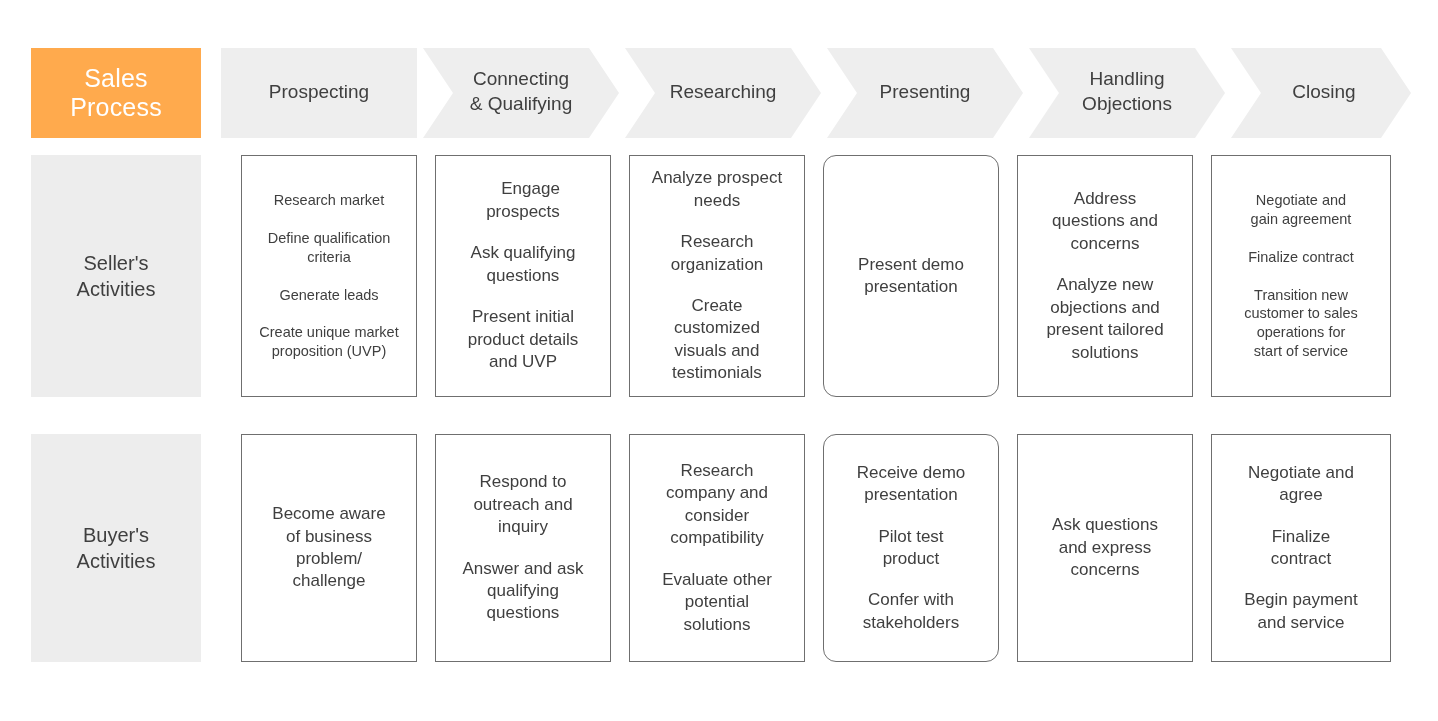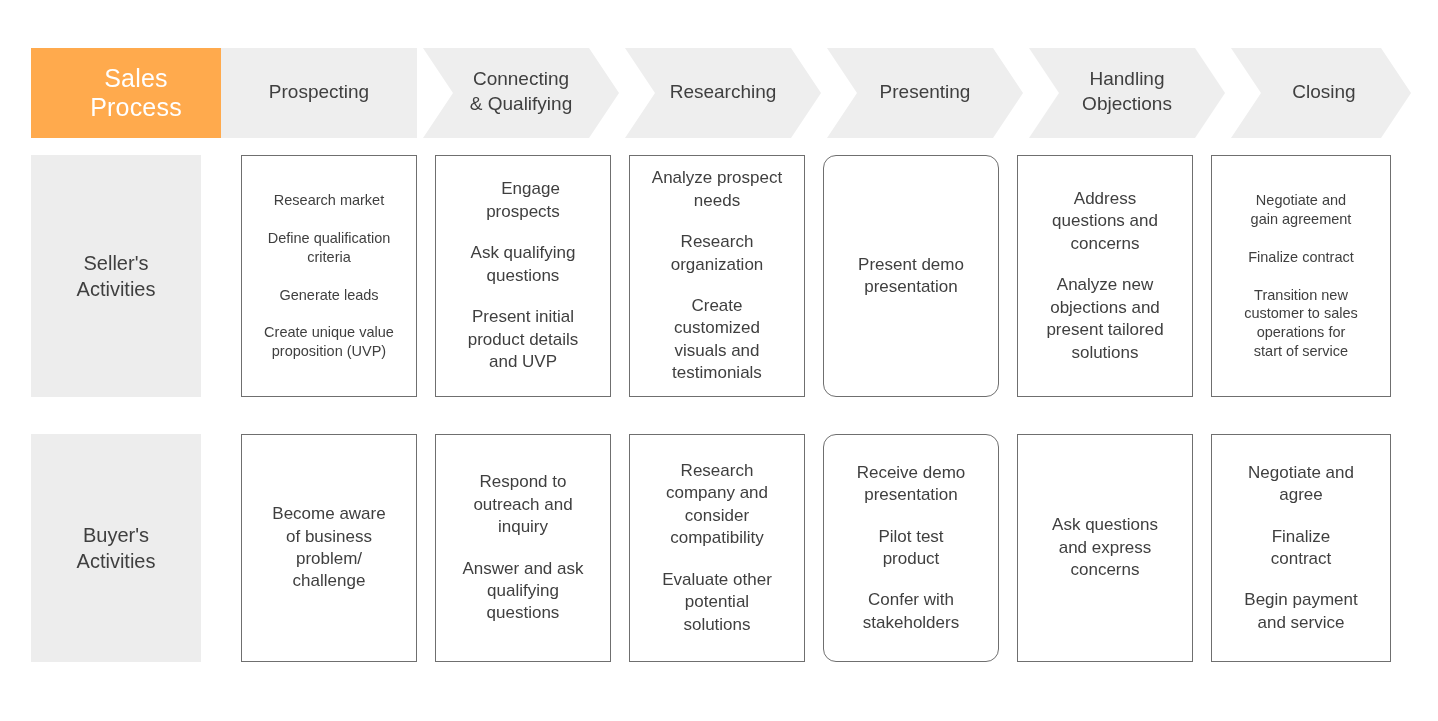--- a/index.html
+++ b/index.html
@@ -37,21 +37,20 @@
     position: absolute;
     left: 31px;
     top: 0;
     width: 170px;
     height: 90px;
     background: #FFAA4D;
     display: flex;
     align-items: center;
     justify-content: center;
     text-align: center;
-    padding-left: 20px;
   }
   #process-label .ptxt {
     color: #ffffff;
     font-size: 25px;
     line-height: 1.18;
     font-weight: 400;
     letter-spacing: .2px;
   }
 
   #chevrons {
@@ -190,21 +189,21 @@
     <div class="rowlabel">
       <span class="rtxt" style="white-space: pre-line;">Seller's
 Activities</span>
     </div>
 
     <div class="cell tight c0">
       <span class="item" style="white-space: pre-line;">Research market</span>
       <span class="item" style="white-space: pre-line;">Define qualification
 criteria</span>
       <span class="item" style="white-space: pre-line;">Generate leads</span>
-      <span class="item" style="white-space: pre-line;">Create unique value
+      <span class="item" style="white-space: pre-line;">Create unique market
 proposition (UVP)</span>
     </div>
 
     <div class="cell c1">
       <span class="item" style="white-space: pre-line; text-align: right;">Engage
 prospects</span>
       <span class="item" style="white-space: pre-line;">Ask qualifying
 questions</span>
       <span class="item" style="white-space: pre-line;">Present initial
 product details

